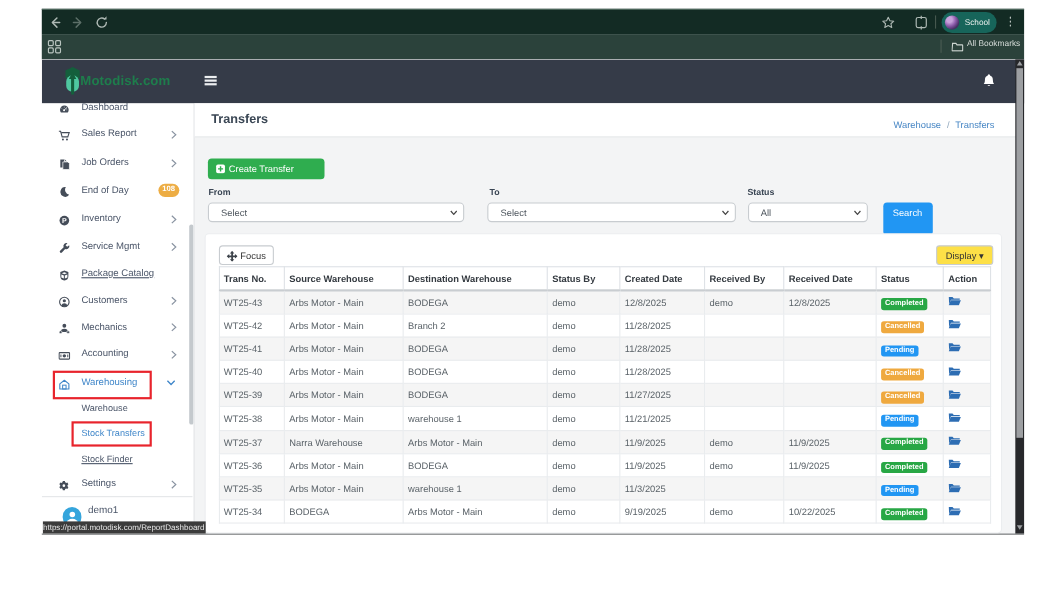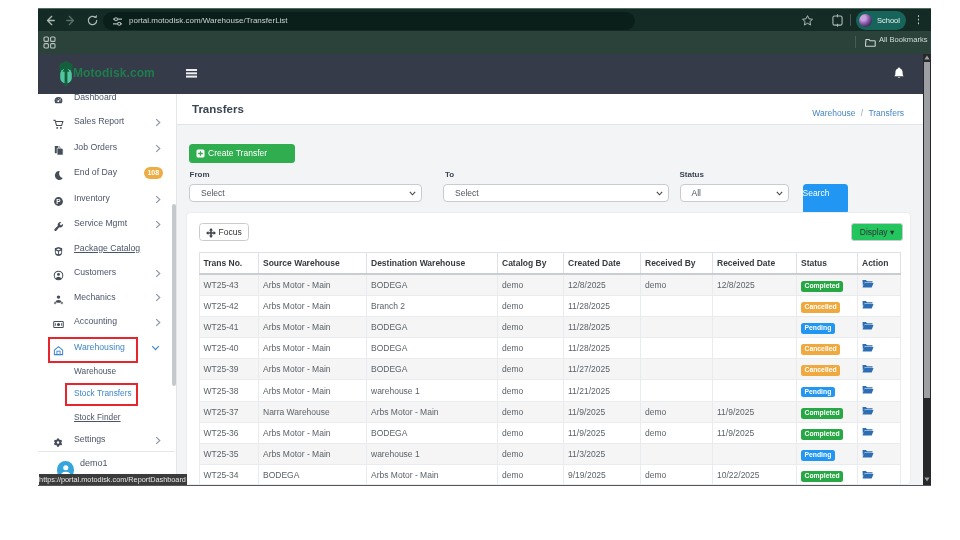--- a/index.html
+++ b/index.html
@@ -24,27 +24,27 @@
   #titleband { left:0; top:0; width:747.5px; height:31.5px; background:#fff; border-bottom:1px solid #e2e4e6; }
   #titleband h1 { position:absolute; left:15.5px; top:9px; font-size:11.5px; color:#3a4654; }
   #crumb { position:absolute; right:20px; top:14px; font-size:8.5px; color:#4585c4; }
   #crumb .sep { color:#8fa6bc; padding:0 3px; }
 
   
   #btncreate { left:12.5px; top:50.5px; width:106px; height:19px; background:#2fad4f; border-radius:3.5px; color:#fff; font-size:8.5px; line-height:19px; }
   .flabel { position:absolute; font-size:8px; font-weight:bold; color:#3a4654; }
   .sel { position:absolute; top:90px; height:18.5px; background:#fff; border:1px solid #c8ccd0; border-radius:4px; font-size:8.5px; color:#4c545c; line-height:16.5px; padding-left:11px; }
   .sel .chev { position:absolute; right:5px; top:6.5px; }
-  #btnsearch { left:626px; top:90px; width:45px; height:30px; background:#2196f3; border-radius:3.5px; color:#fff; font-size:8.5px; text-align:left; line-height:18.5px; }
+  #btnsearch { left:626px; top:90px; width:45px; height:30px; background:#2196f3; border-radius:3.5px; color:#fff; font-size:8.5px; text-align:center; line-height:18.5px; }
 
   
   #card { left:9px; top:118px; width:725.5px; height:273px; background:#fff; border:1px solid #ebedef; border-radius:4px; }
   #btnfocus { left:12.5px; top:10.5px; width:50px; height:18px; background:#fff; border:1px solid #c8ccd0; border-radius:3.5px; font-size:8.5px; color:#333; line-height:16px; }
-  #btndisplay { left:664.5px; top:10.5px; width:52px; height:18px; background:#22c55e; border:1px solid #c8ccd0; border-radius:3px; font-size:8.5px; color:#333; line-height:16px; text-align:center; }
-  #tblwrap { left:12px; top:39px; width:701.5px; }
+  #btndisplay { left:664.5px; top:10.5px; width:52px; height:18px; background:#fde047; border:1px solid #c8ccd0; border-radius:3px; font-size:8.5px; color:#333; line-height:16px; text-align:center; }
+  #tblwrap { left:12px; top:29px; width:701.5px; }
   table { border-collapse:collapse; width:701.5px; table-layout:fixed; }
   th { font-size:8.5px; color:#343a40; text-align:left; padding:0 0 0 4px; height:22px; border:1px solid #dee2e6; border-top:1px solid #dee2e6; border-bottom:2px solid #c9cdd1; }
   td { font-size:8.5px; color:#5a6268; padding:0 0 0 4px; height:21.2px; border:1px solid #e9ecee; }
   tr.odd { background:#f5f5f5; }
   .badge { display:inline-block; font-size:6.8px; font-weight:bold; color:#fff; border-radius:2.5px; padding:2px 3.5px; line-height:1; position:relative; top:1px; }
   .b-done { background:#28a745; }
   .b-canc { background:#efa93f; }
   .b-pend { background:#2196f3; }
 
   
@@ -69,28 +69,20 @@
       <path d="M6 9 H13.5" stroke="#aeb9b4" stroke-width="1.6" stroke-linecap="round"></path>
     </svg>
   <svg class="navic" style="left:25px" viewBox="0 0 18 18">
       <path d="M7.5 4 L12.5 9 L7.5 14" stroke="#5c6f68" stroke-width="1.6" fill="none" stroke-linecap="round" stroke-linejoin="round"></path>
       <path d="M12 9 H4.5" stroke="#5c6f68" stroke-width="1.6" stroke-linecap="round"></path>
     </svg>
   <svg class="navic" style="left:47px" viewBox="0 0 18 18">
       <path d="M14 9 a5 5 0 1 1 -1.8 -3.85" stroke="#aeb9b4" stroke-width="1.5" fill="none" stroke-linecap="round"></path>
       <path d="M14.2 2.2 V5.6 H10.8 Z" fill="#aeb9b4"></path>
     </svg>
-  <div id="urlpill">
-    <svg style="position:absolute;left:9px;top:4px" width="11" height="11" viewBox="0 0 11 11">
-        <path d="M1 3.2 H10 M1 7.8 H10" stroke="#aeb9b4" stroke-width="1.2"></path>
-        <circle cx="4" cy="3.2" r="1.5" fill="#0c211c" stroke="#aeb9b4" stroke-width="1.1"></circle>
-        <circle cx="7.2" cy="7.8" r="1.5" fill="#0c211c" stroke="#aeb9b4" stroke-width="1.1"></circle>
-      </svg>
-    <span id="urltext">portal.motodisk.com/Warehouse/TransferList</span>
-  </div>
   <svg class="navic" style="left:762px" viewBox="0 0 18 18">
       <path d="M9 3.2 L10.8 7 L15 7.5 L11.9 10.3 L12.8 14.4 L9 12.3 L5.2 14.4 L6.1 10.3 L3 7.5 L7.2 7 Z" stroke="#aeb9b4" stroke-width="1.2" fill="none" stroke-linejoin="round"></path>
     </svg>
   <svg class="navic" style="left:792px" viewBox="0 0 18 18">
       <rect x="3.5" y="3.5" width="11" height="11" rx="2" stroke="#aeb9b4" stroke-width="1.3" fill="none"></rect>
       <path d="M9 1.5 V5 M9 13 V16.5" stroke="#aeb9b4" stroke-width="1.3"></path>
     </svg>
   <div style="position:absolute;left:812px;top:5px;width:1px;height:12px;background:#46584f"></div>
   <div id="profpill">
       <div id="avatar"></div>
@@ -307,21 +299,21 @@
               <col style="width:72px">
               <col style="width:84px">
               <col style="width:61px">
               <col style="width:43px">
             </colgroup>
           <thead>
               <tr>
                 <th>Trans No.</th>
                 <th>Source Warehouse</th>
                 <th>Destination Warehouse</th>
-                <th>Catalog By</th>
+                <th>Status By</th>
                 <th>Created Date</th>
                 <th>Received By</th>
                 <th>Received Date</th>
                 <th>Status</th>
                 <th>Action</th>
               </tr>
             </thead>
           <tbody id="tbody">
               <tr class="odd">
                 <td>WT25-43</td>

